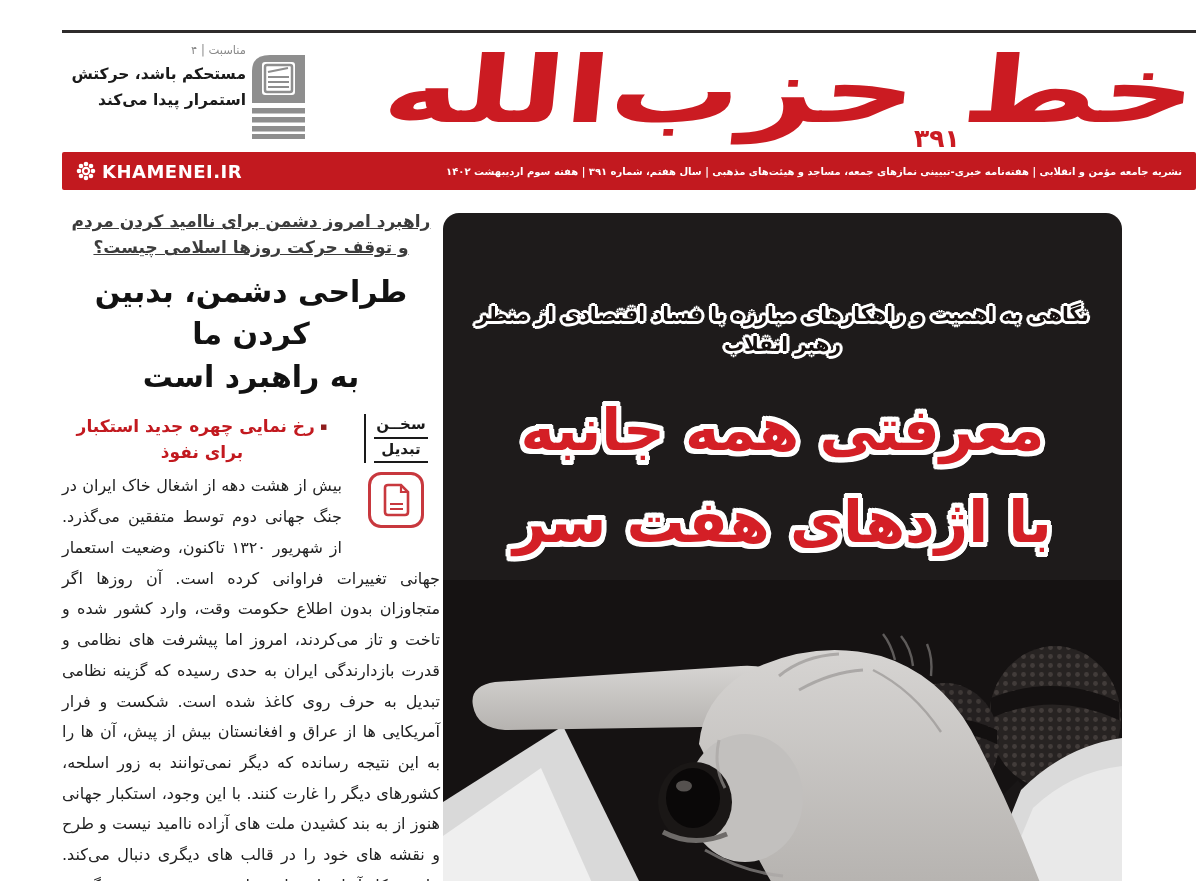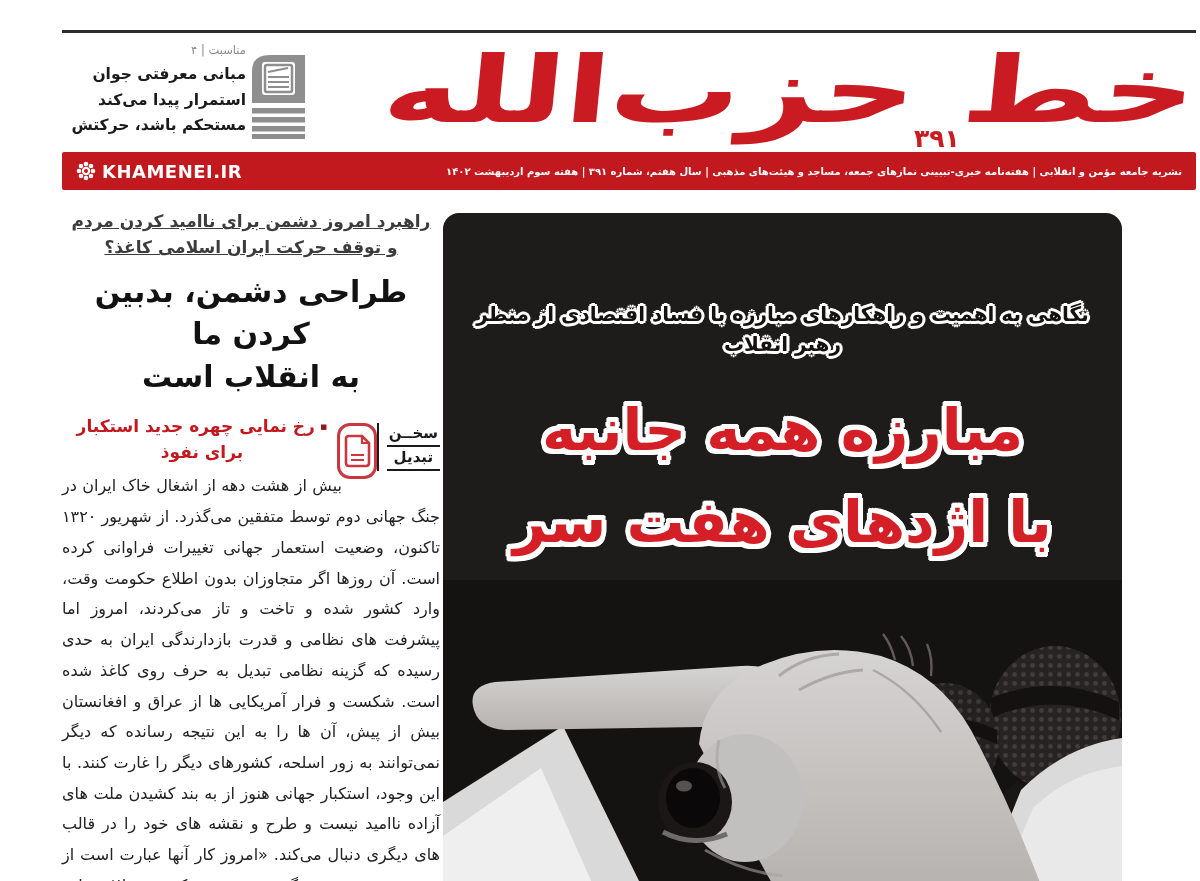--- a/index.html
+++ b/index.html
@@ -28,21 +28,21 @@
   .info-text{color:#fff;font-size:10px;font-weight:bold;white-space:nowrap;}
   .site-badge{display:flex;align-items:center;gap:6px;direction:ltr;}
   .site-name{color:#fff;font-weight:bold;font-size:18px;letter-spacing:.5px;}
 
   
   .article-col{position:absolute;left:62px;top:200px;width:378px;}
   .kicker{text-align:center;font-weight:bold;font-size:17px;color:#3c3c3c;line-height:1.55;margin:8px 4px 0;text-decoration:underline;}
   .art-headline{text-align:center;font-weight:bold;font-size:30px;color:#121212;line-height:1.42;margin-top:10px;}
   .art-body-wrap{margin-top:16px;}
   .weekbox{float:right;width:88px;margin-left:10px;margin-bottom:6px;
-           display:flex;flex-direction:row;align-items:center;}
+           display:flex;flex-direction:column;align-items:center;}
   .week-label{border-left:2px solid #1a1a1a;padding-left:8px;}
   .week-word{display:block;font-size:15px;font-weight:bold;color:#1a1a1a;
              border-bottom:2px solid #1a1a1a;padding:0 2px 2px;line-height:1.35;text-align:center;}
   .week-icon{margin-top:9px;width:50px;height:50px;border:3px solid #c8383e;border-radius:13px;
              display:flex;align-items:center;justify-content:center;background:#fff;}
   .subhead{color:#c2191f;font-weight:bold;font-size:17px;line-height:1.5;margin-bottom:6px;text-align:center;}
   .subhead .sq{font-size:11px;color:#8f1d1d;margin-left:5px;vertical-align:2px;}
   .art-body{font-size:16px;line-height:1.92;color:#222;text-align:justify;}
 
   
@@ -69,23 +69,22 @@
   <div class="top-rule"></div>
 
   <div class="masthead">
     <div class="logo-wrap">
       <div class="logo-text">خط حزب‌الله</div>
     </div>
     <div class="issue-num">۳۹۱</div>
 
     <div class="occasion">
       <div class="occasion-tag">مناسبت | ۴</div>
-      <div class="occasion-line">مبانی معرفتی جوان</div>
+      <div class="occasion-line">مستحکم باشد، حرکتش</div>
       <div class="occasion-line">استمرار پیدا می‌کند</div>
-      <div class="occasion-line">مستحکم باشد، حرکتش</div>
     </div>
 
     <svg class="stack-icon" viewBox="0 0 62 86">
       <path d="M4 50 V18 Q4 2 22 2 H57 V50 Z" fill="#8e8e8e"></path>
       <rect x="14" y="9" width="33" height="33" rx="3" fill="#fff"></rect>
       <rect x="17" y="12" width="27" height="27" rx="2" fill="none" stroke="#8e8e8e" stroke-width="2.5"></rect>
       <path d="M20 19 L40 15 M20 24 H41 M20 29 H41 M20 34 H41" stroke="#8e8e8e" stroke-width="2.2"></path>
       <rect x="4" y="55" width="53" height="5.5" fill="#8e8e8e"></rect>
       <rect x="4" y="64" width="53" height="5.5" fill="#8e8e8e"></rect>
       <rect x="4" y="73" width="53" height="5.5" fill="#8e8e8e"></rect>
@@ -110,25 +109,25 @@
         </g>
         <circle cx="10" cy="10" r="2" fill="#c2191f"></circle>
       </svg>
       <span class="site-name">KHAMENEI.IR</span>
     </div>
   </div>
 
   <div class="article-col">
     <div class="kicker">
       <div>راهبرد امروز دشمن برای ناامید کردن مردم</div>
-      <div>و توقف حرکت ایران اسلامی کاغذ؟</div>
+      <div>و توقف حرکت روزها اسلامی چیست؟</div>
     </div>
     <div class="art-headline">
       <div>طراحی دشمن، بدبین کردن ما</div>
-      <div>به انقلاب است</div>
+      <div>به راهبرد است</div>
     </div>
 
     <div class="art-body-wrap">
       <div class="weekbox">
         <div class="week-label">
           <span class="week-word">سخــن</span>
           <span class="week-word">تبدیل</span>
         </div>
         <div class="week-icon">
           <svg width="34" height="34" viewBox="0 0 34 34">
@@ -144,21 +143,21 @@
       <div class="art-body"><span>بیش از هشت دهه از اشغال خاک ایران در جنگ جهانی دوم توسط متفقین می‌گذرد. از شهریور ۱۳۲۰ تاکنون، وضعیت استعمار جهانی تغییرات فراوانی کرده است. آن روزها اگر متجاوزان بدون اطلاع حکومت وقت، وارد کشور شده و تاخت و تاز می‌کردند، امروز اما پیشرفت های نظامی و قدرت بازدارندگی ایران به حدی رسیده که گزینه نظامی تبدیل به حرف روی کاغذ شده است. شکست و فرار آمریکایی ها از عراق و افغانستان بیش از پیش، آن ها را به این نتیجه رسانده که دیگر نمی‌توانند به زور اسلحه، کشورهای دیگر را غارت کنند. با این وجود، استکبار جهانی هنوز از به بند کشیدن ملت های آزاده ناامید نیست و طرح و نقشه های خود را در قالب های دیگری دنبال می‌کند. «امروز کار آنها عبارت است از تزویر، تحریف، دروغ‌گویی، وسوسه کردن، خلاف واقع نمایی، تحقیر ملتها، بدبین کردن ملتها به خود، پنهان کردن توانایی‌ها و برجستگی‌ها و درخشانی‌های ملتها.»</span>
         
         
       </div>
     </div>
   </div>
 
   <div class="feature-block">
     <div class="feature-kicker">نگاهی به اهمیت و راهکارهای مبارزه با فساد اقتصادی از منظر رهبر انقلاب</div>
     <div class="feature-headline">
-      <div>مبارزه همه جانبه</div>
+      <div>معرفتی همه جانبه</div>
       <div>با اژدهای هفت سر فساد</div>
     </div>
 
     <svg class="photo" viewBox="0 0 679 305" preserveAspectRatio="none">
       <defs>
         <pattern id="mesh" width="9" height="9" patternUnits="userSpaceOnUse">
           <circle cx="4.5" cy="4.5" r="2.4" fill="#423c3a"></circle>
         </pattern>
         <linearGradient id="skin" x1="0" y1="0" x2="0" y2="1">
           <stop offset="0" stop-color="#d6d4d2"></stop>

